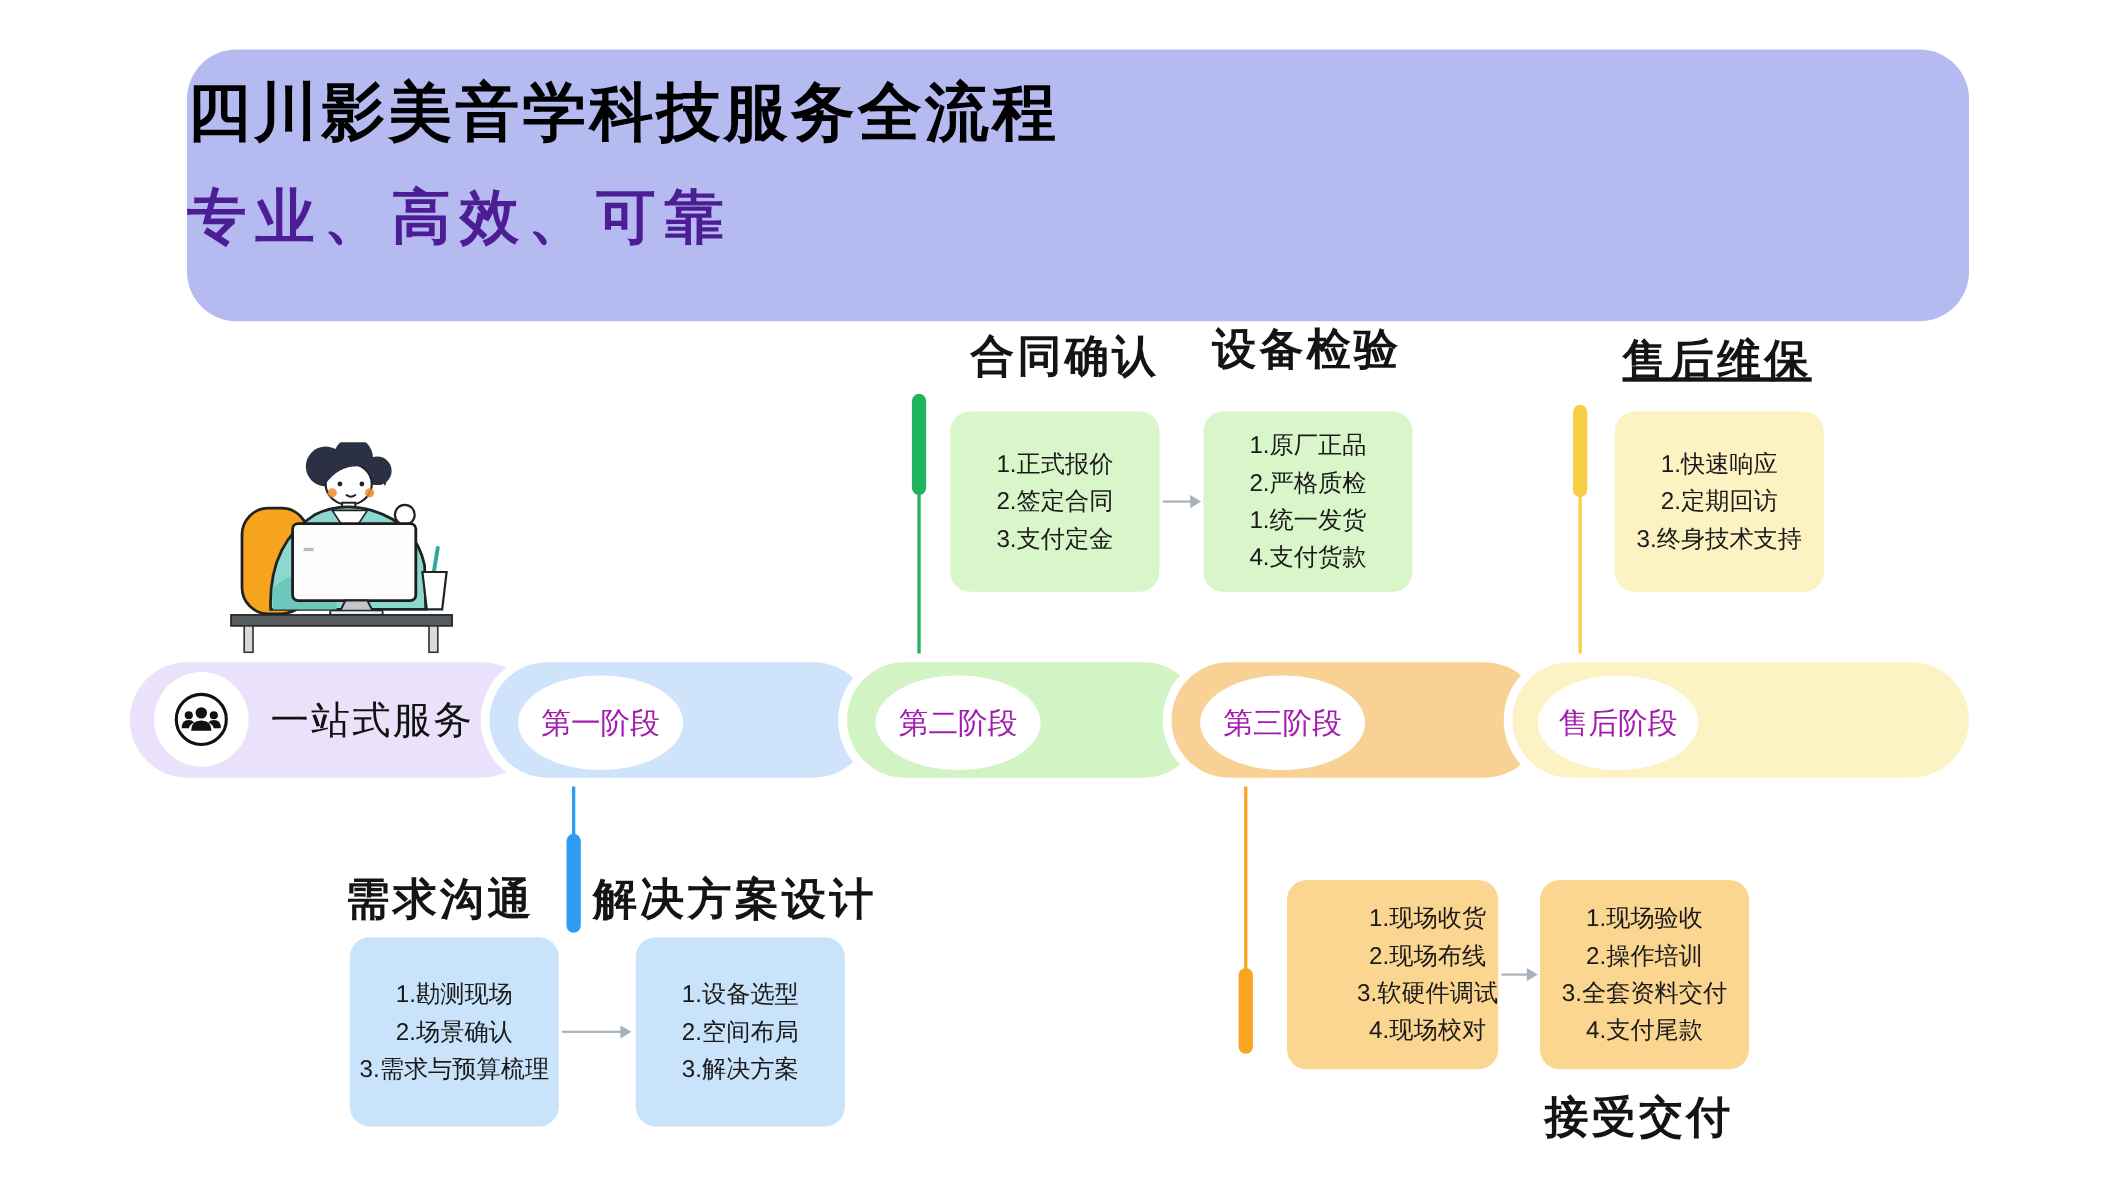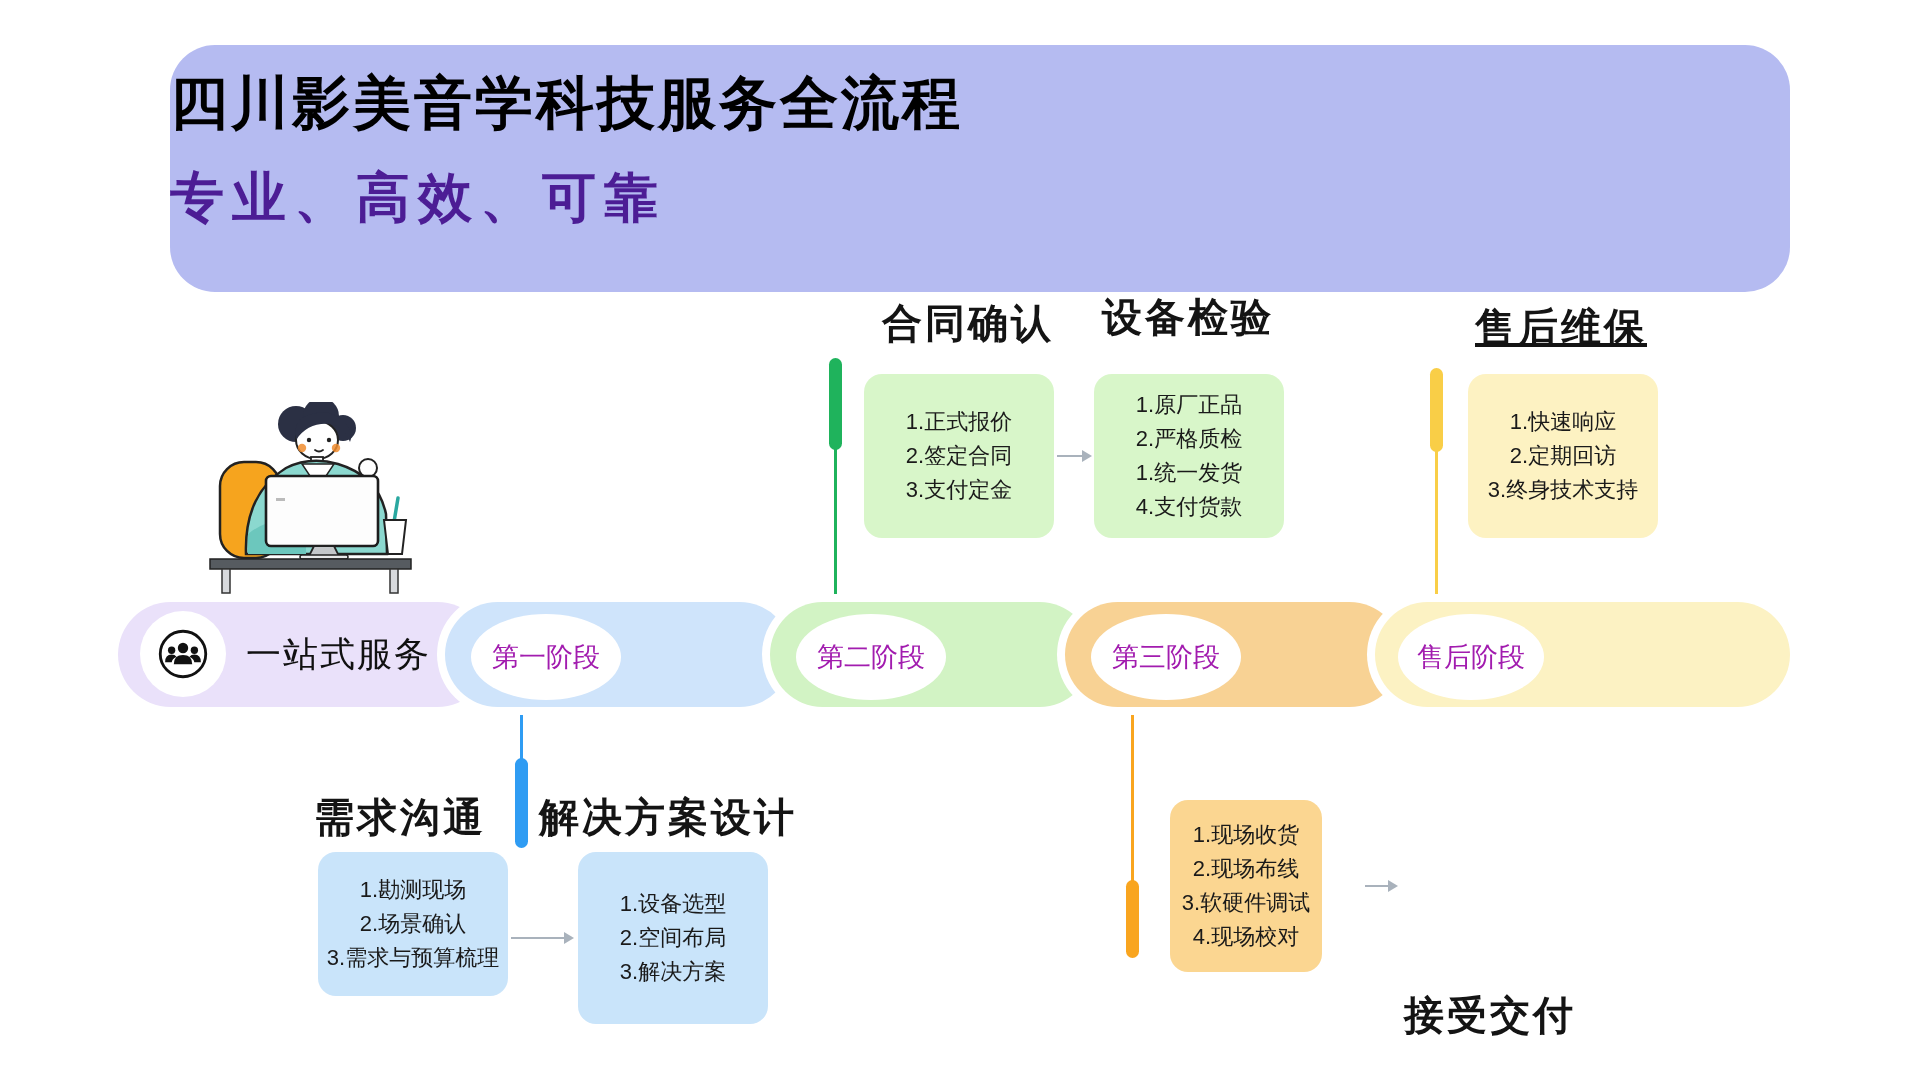--- a/index.html
+++ b/index.html
@@ -141,23 +141,23 @@
     list-style: none;
     text-align: center;
     font-size: 22px;
     line-height: 34px;
     color: #1a1a1a;
     white-space: nowrap;
   }
   .box-contract  { left: 864px;  top: 374px; width: 190px; height: 164px; background: #d8f6c9; }
   .box-device    { left: 1094px; top: 374px; width: 190px; height: 164px; background: #d8f6c9; }
   .box-aftersale { left: 1468px; top: 374px; width: 190px; height: 164px; background: #fdf2c2; }
-  .box-demand    { left: 318px;  top: 852px; width: 190px; height: 144px; background: #c9e4fa; }
+  .box-demand    { left: 318px;  top: 852px; width: 190px; height: 172px; background: #c9e4fa; }
   .box-solution  { left: 578px;  top: 852px; width: 190px; height: 172px; background: #c9e4fa; }
-  .box-install   { left: 1170px; top: 800px; width: 152px; height: 172px; background: #fbd691; }
+  .box-install   { left: 1170px; top: 800px; width: 192px; height: 172px; background: #fbd691; justify-content: flex-end; }
   .box-delivery  { left: 1400px; top: 800px; width: 190px; height: 172px; background: #fbd691; }
 
   
   .arrow {
     position: absolute;
     height: 2px;
     background: #a9b2bc;
     z-index: 7;
   }
   .arrow::after {
@@ -283,20 +283,28 @@
     </ul>
   </div>
   <div class="info-box box-install">
     <ul>
       <li>1.现场收货</li>
       <li>2.现场布线</li>
       <li>3.软硬件调试</li>
       <li>4.现场校对</li>
     </ul>
   </div>
+  <div class="info-box box-delivery">
+    <ul>
+      <li>1.现场验收</li>
+      <li>2.操作培训</li>
+      <li>3.全套资料交付</li>
+      <li>4.支付尾款</li>
+    </ul>
+  </div>
 
   <div class="arrow arrow-1"></div>
   <div class="arrow arrow-2"></div>
   <div class="arrow arrow-3"></div>
 
   <svg class="illustration" width="205" height="192" viewBox="0 0 205 192">
 
     <rect x="12" y="60" width="60" height="96" rx="24" fill="#f6a41e" stroke="#222" stroke-width="2.5"></rect>
 
     <circle cx="88" cy="22" r="18" fill="#2b3044"></circle>

